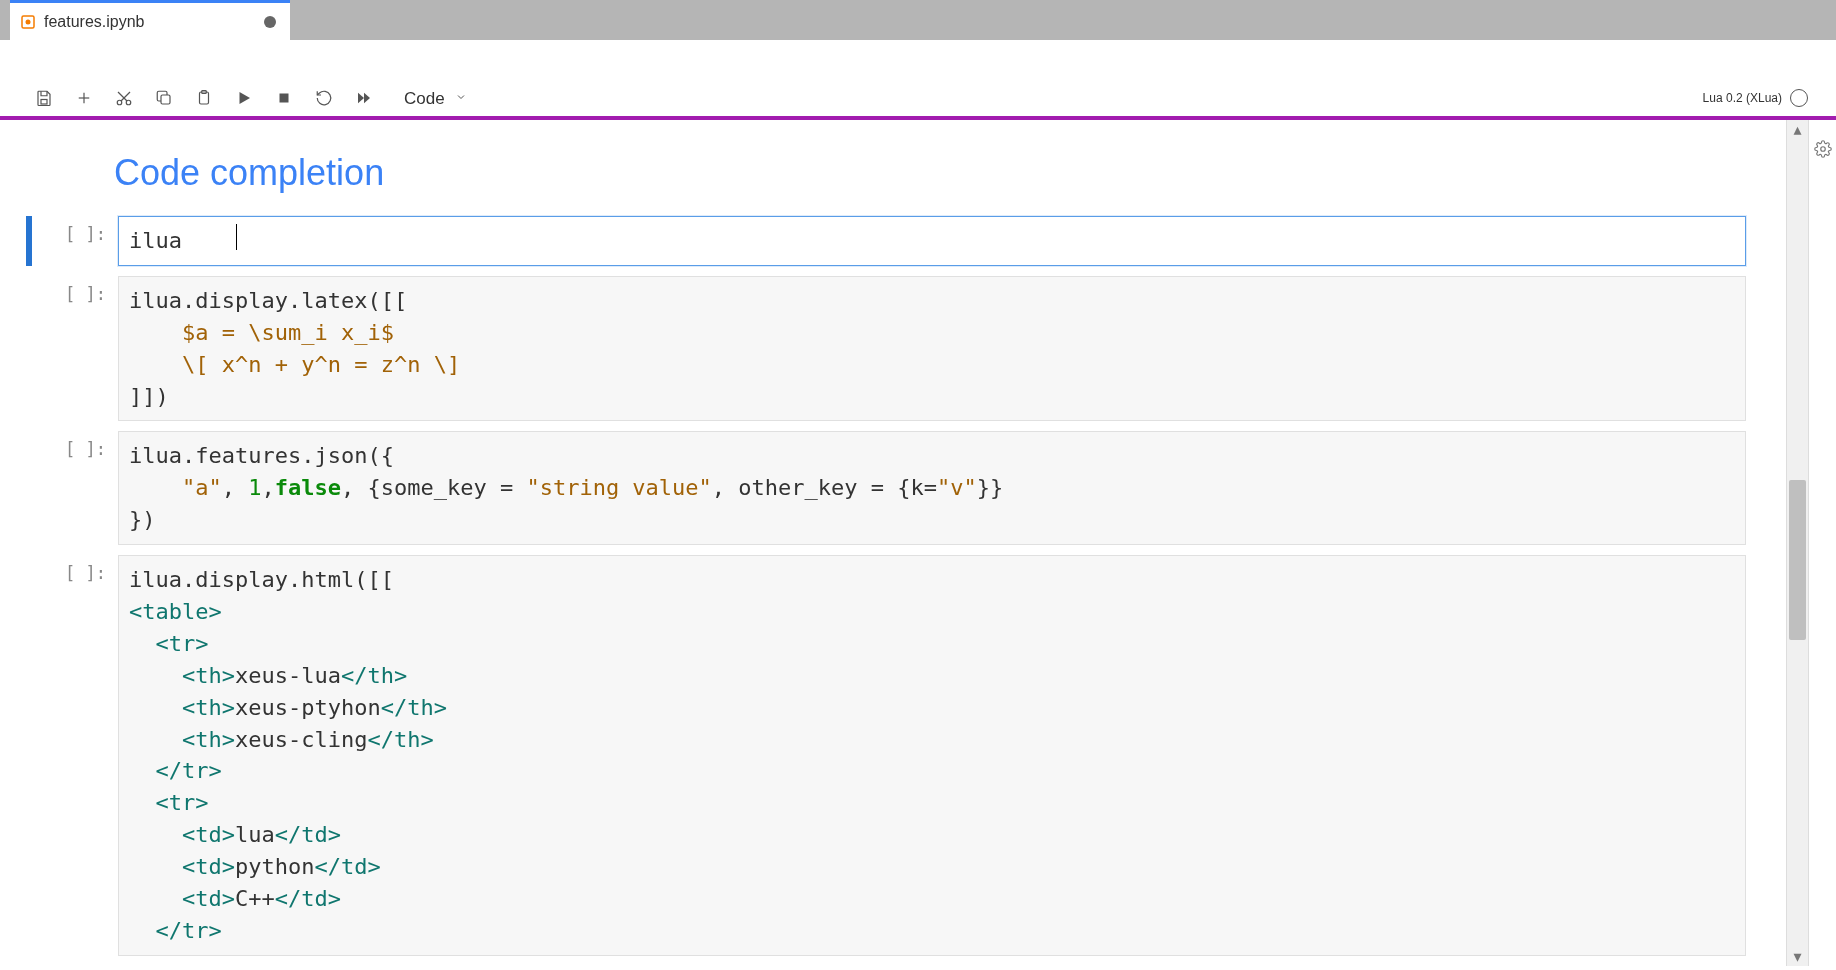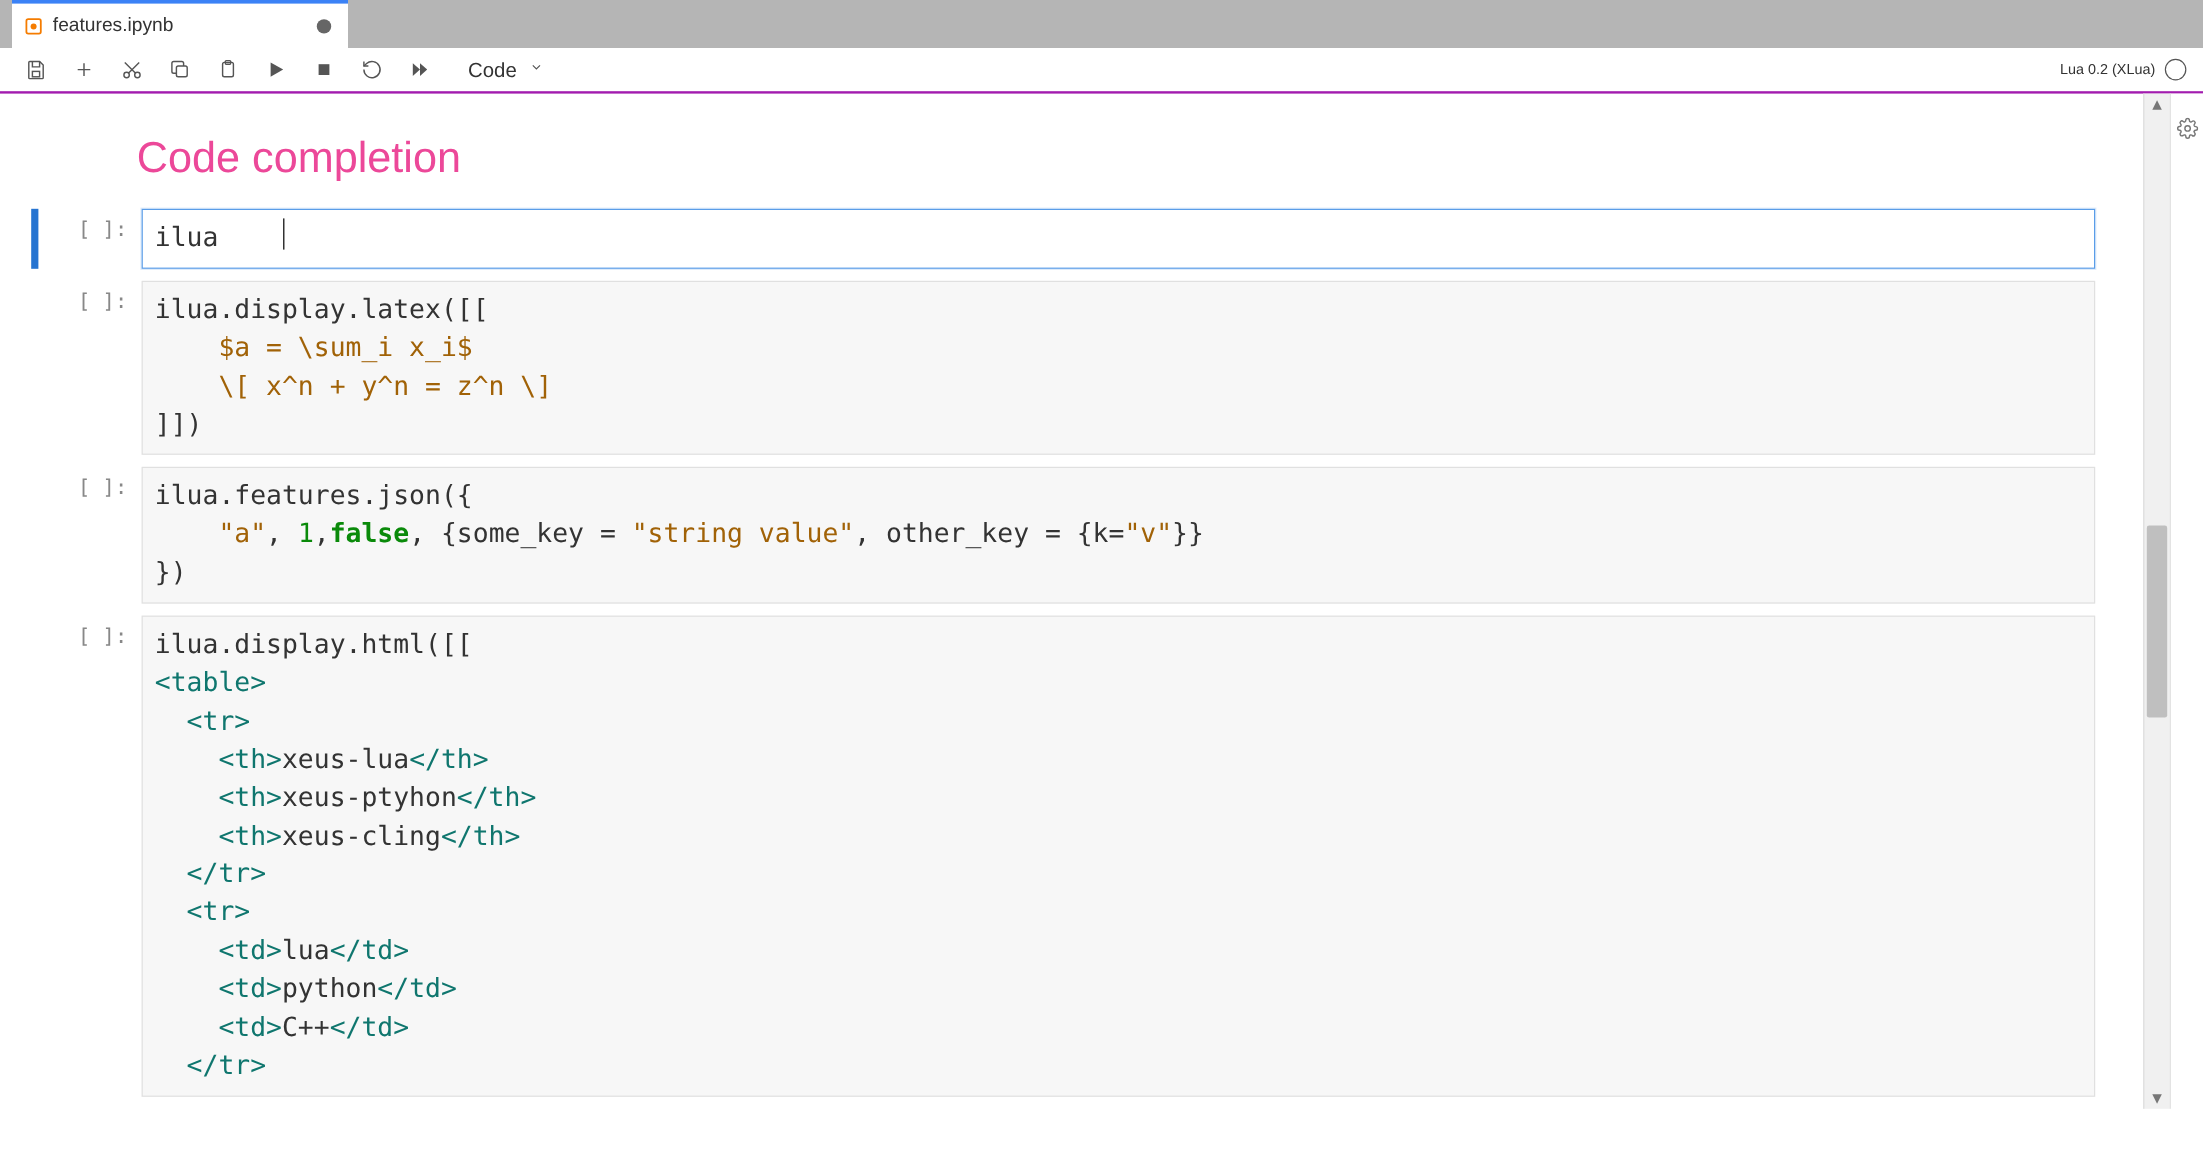--- a/index.html
+++ b/index.html
@@ -7,21 +7,21 @@
   
   .app { display: flex; flex-direction: column; width: 1836px; height: 690px; position: relative; }
   
   
   .tabbar { height: 40px; background: #b5b5b5; display: flex; align-items: flex-end; padding-left: 10px; }
   .tab { background: #fff; height: 40px; display: flex; align-items: center; padding: 0 14px 0 10px; border-top: 3px solid #3b82f6; font-size: 16px; color: #333; gap: 8px; min-width: 280px; position: relative; }
   .tab .icon-notebook { width: 16px; height: 16px; display:inline-block;}
   .tab .dirty-dot { width: 12px; height: 12px; border-radius: 50%; background: #666; margin-left: auto; }
   
   
-  .toolbar { height: 44px; border-bottom: 2px solid #a21caf; display: flex; align-items: center; padding: 0 10px; gap: 0; background:#fff;}
+  .toolbar { height: 44px; border-bottom: 4px solid #a21caf; display: flex; align-items: center; padding: 0 24px; gap: 0; background:#fff;margin-top:40px;}
   .tool-btn { width: 40px; height: 36px; display: flex; align-items: center; justify-content: center; color: #555; cursor: pointer; border-radius: 2px; }
   .tool-btn svg { width: 18px; height: 18px; stroke: #555; fill: none; stroke-width: 1.6; }
   .cell-type-select { margin-left: 8px; height: 30px; border: none; background: transparent; font-size: 17px; color: #333; padding: 0 28px 0 6px; appearance: none; position: relative; }
   .select-wrap { position: relative; display: flex; align-items: center; margin-left: 6px;}
   .select-wrap .chev { position: absolute; right: 6px; pointer-events: none; }
   .toolbar-spacer { flex: 1; }
   .kernel-name { font-size: 12px; color: #333; margin-right: 8px; }
   .kernel-indicator { width: 18px; height: 18px; border: 1.8px solid #555; border-radius: 50%; margin-right: 4px;}
   
   
@@ -29,21 +29,21 @@
   .notebook-wrap { flex:1; overflow: hidden; position: relative;}
   .notebook { padding: 18px 0 0 0; overflow-y: auto; height: 100%;}
   
   .cell-row { display: flex; padding-left: 26px; padding-right: 40px; margin-bottom: 10px; align-items: stretch;}
   .collapser { width: 6px; margin-right: 6px; }
   .cell-row.active .collapser { background: #2674d1; }
   
   .prompt { width: 80px; text-align: right; padding-right: 12px; font-family: "DejaVu Sans Mono", Menlo, Consolas, monospace; font-size: 17px; color: #888; padding-top: 8px; flex-shrink:0;}
   
   .markdown { padding-left: 114px; padding-right: 40px; }
-  .markdown h1 { font-size: 36px; font-weight: 500; color: #ec4899; margin: 14px 0 22px 0; }
+  .markdown h1 { font-size: 36px; font-weight: 500; color: #3b82f6; margin: 14px 0 22px 0; }
   
   .code-area { flex: 1; background: #f7f7f7; border: 1px solid #e0e0e0; padding: 8px 10px; font-family: "DejaVu Sans Mono", Menlo, Consolas, monospace; font-size: 22px; line-height: 1.45; white-space: pre; color: #333; overflow-x:auto;}
   .cell-row.active .code-area { background: #fff; border: 1.5px solid #5a9de8; box-shadow: 0 0 0 1px rgba(90,157,232,0.2);}
   
   .tok-str { color: #a16207; }
   .tok-kw { color: #0a8a0a; font-weight: bold; }
   .tok-num { color: #0a8a0a; }
   .tok-tag { color: #0f766e; }
   
   

